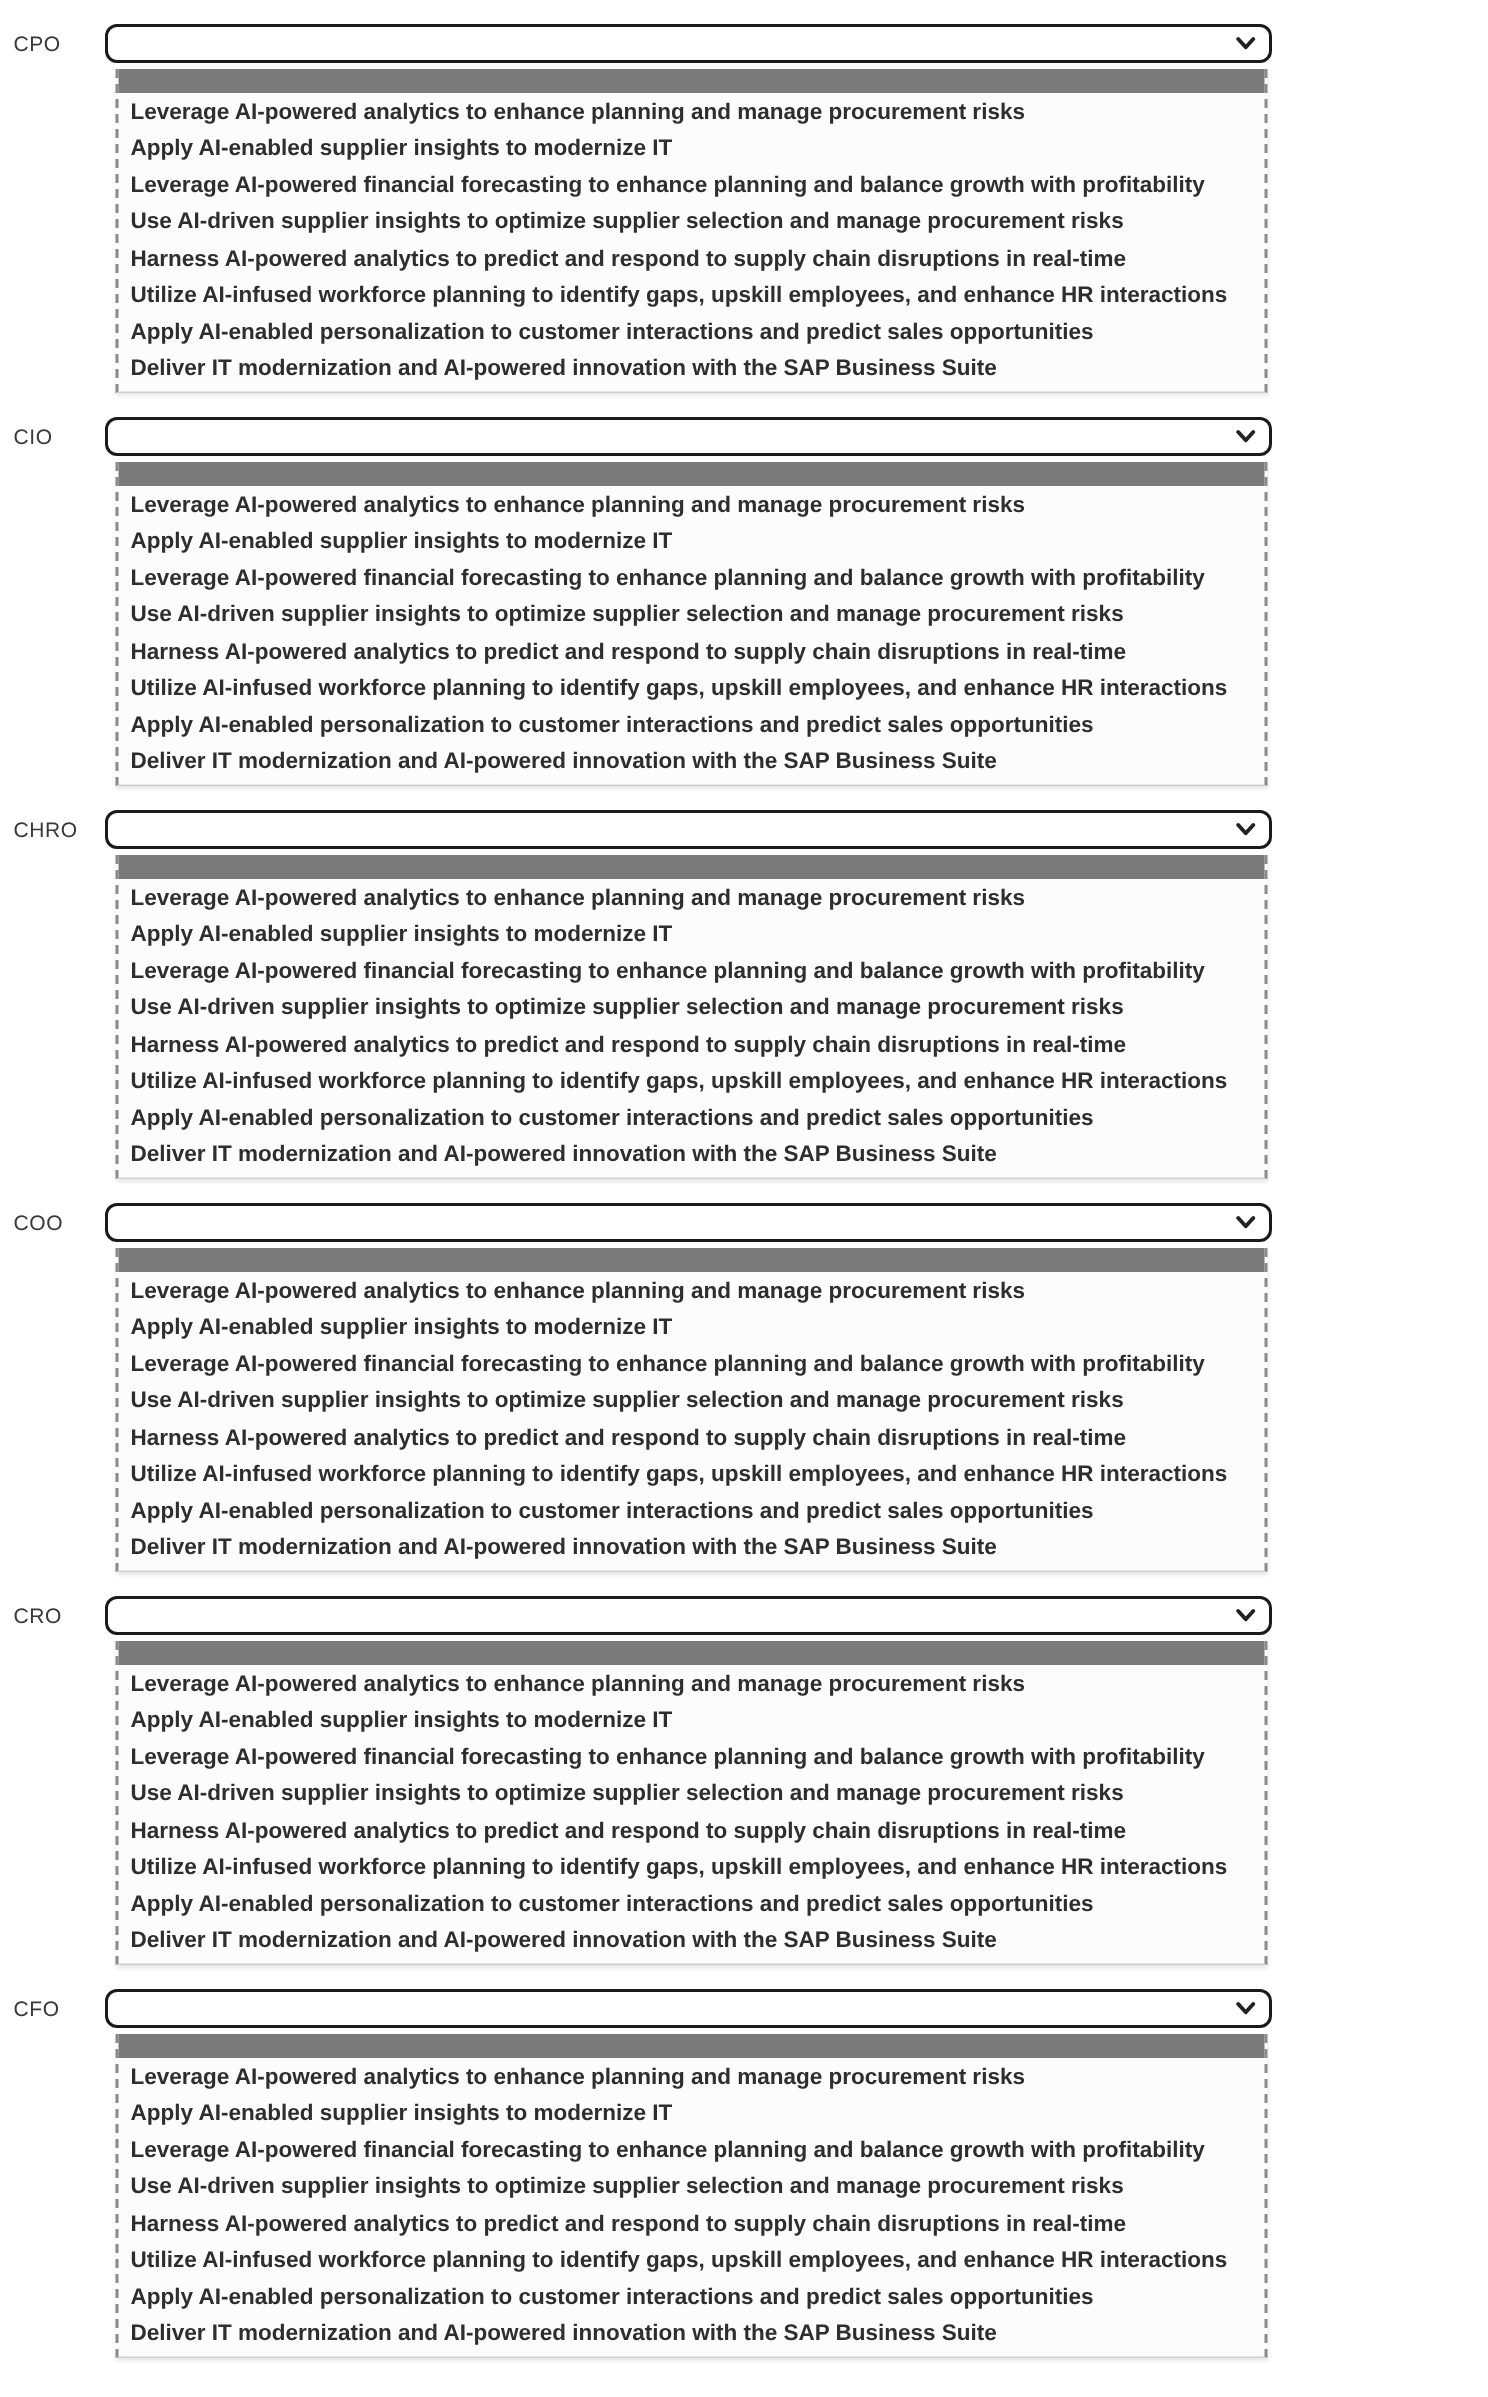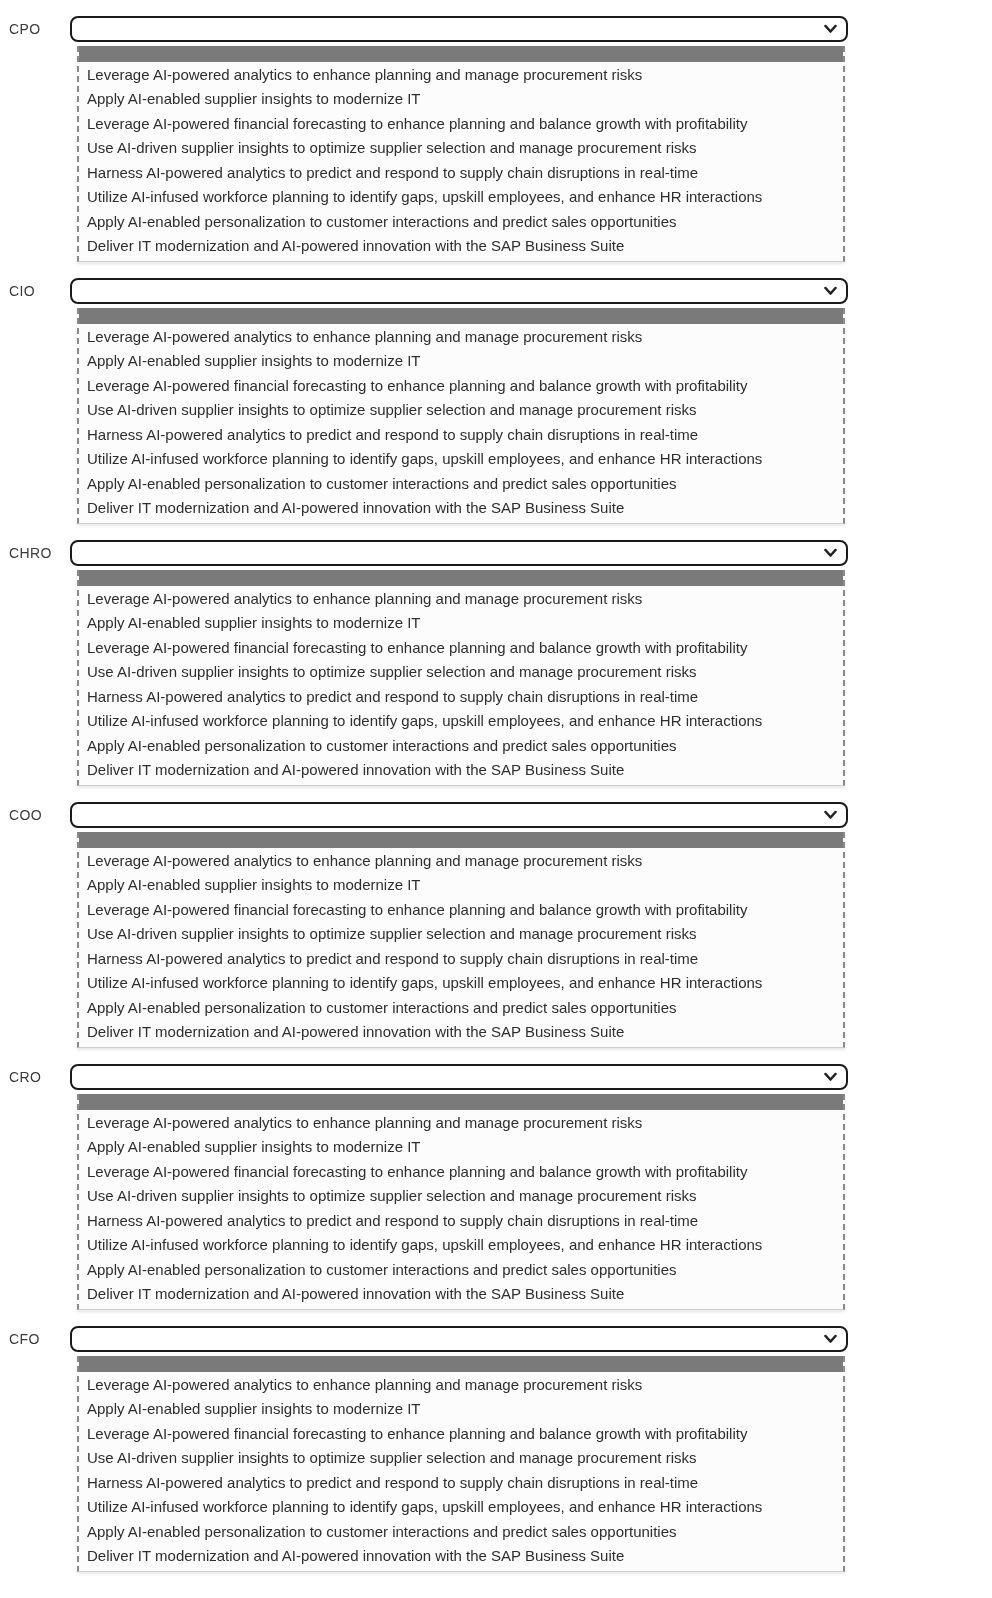--- a/index.html
+++ b/index.html
@@ -24,20 +24,21 @@
     position: absolute;
     left: 9px;
     top: 5px;
     font-size: 14px;
     letter-spacing: 0.4px;
     color: #3a3a3a;
   }
   .field-col {
     margin-left: 70px;
     width: 778px;
+    font-weight: bold;
   }
   .select-box {
     position: relative;
     height: 26px;
     box-sizing: border-box;
     background: #ffffff;
     border: 2.5px solid var(--select-border, #1a1a1a);
     border-radius: 8px;
     cursor: pointer;
   }

